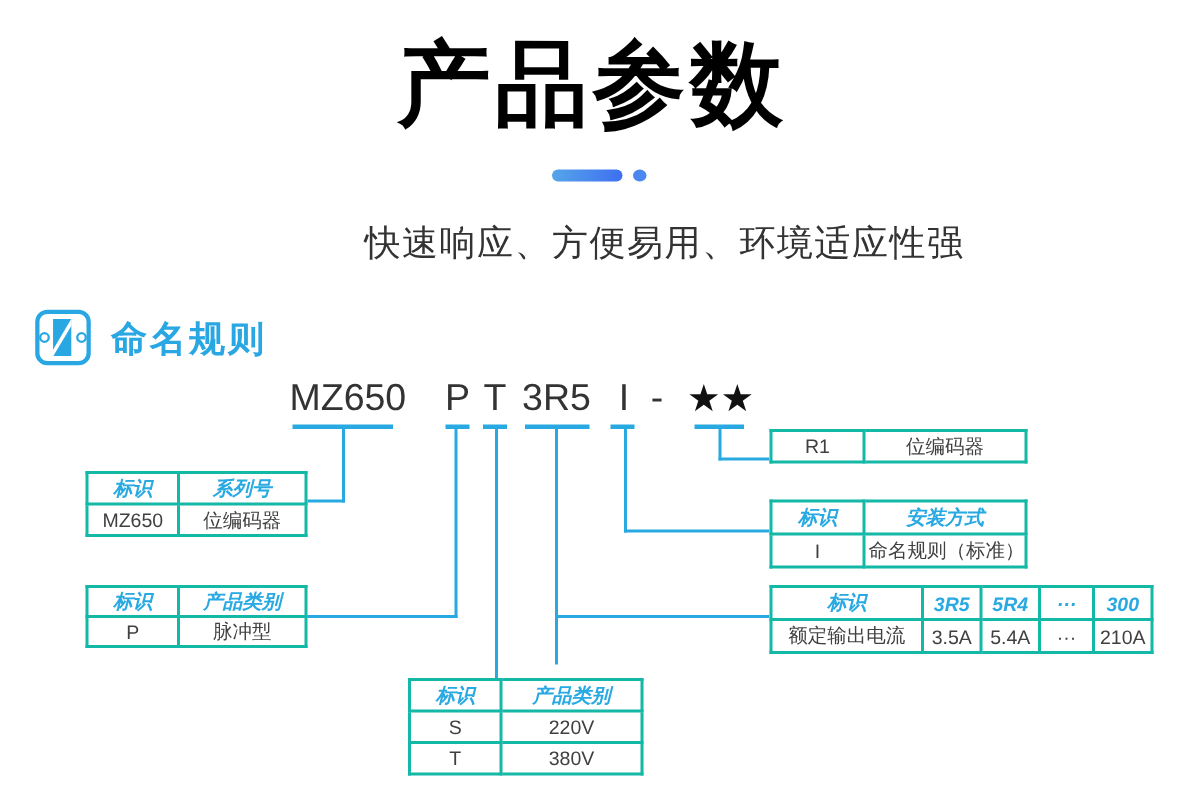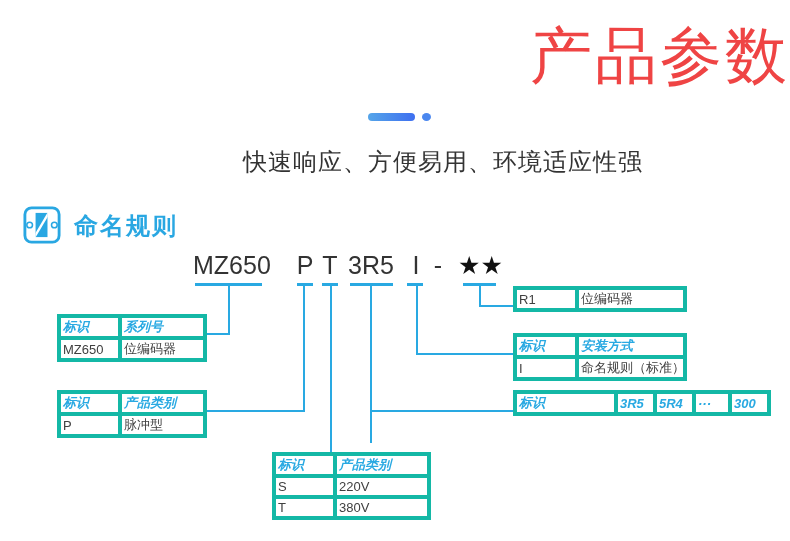--- a/index.html
+++ b/index.html
@@ -3,21 +3,21 @@
 <meta charset="utf-8">
 <style>
   * { margin:0; padding:0; box-sizing:border-box; }
   body { background:#ffffff; }
   .canvas {
     position:relative; width:790px; height:541px; background:#ffffff;
     font-family:"Liberation Sans","DejaVu Sans",sans-serif; overflow:hidden;
   }
   .page-title {
     position:absolute; top:14px; left:0; width:100%;
-    text-align:right; font-size:62px; font-weight:400; color:#ef4444; letter-spacing:3px;
+    text-align:center; font-size:62px; font-weight:700; color:#000000; letter-spacing:3px;
   }
   .deco-dash {
     position:absolute; left:368px; top:113px; width:47px; height:8px;
     border-radius:4px; background:linear-gradient(90deg,#55a5e9,#3e6ff0);
   }
   .deco-dot {
     position:absolute; left:422px; top:113px; width:9px; height:8px;
     border-radius:50%; background:#4a87ef;
   }
   .page-subtitle {
@@ -35,21 +35,21 @@
   }
   .model-part.stars { font-weight:bold; color:#111111; }
   .ul { position:absolute; top:283px; height:3px; background:#29a9e2; }
   .vline { position:absolute; width:2px; background:#29a9e2; }
   .hline { position:absolute; height:2px; background:#29a9e2; }
   table.tbl {
     position:absolute; border-collapse:collapse; table-layout:fixed;
     background:#ffffff; font-size:13px; color:#404040;
   }
   table.tbl td {
-    border:4px solid #14b8a6; vertical-align:middle;
+    border:2px solid #14b8a6; text-align:center; vertical-align:middle;
     padding:0 2px; height:21px; overflow:hidden; white-space:nowrap;
   }
   table.tbl tr.hdr td { color:#29a9e2; font-weight:bold;font-style:italic; }
   table.tbl.r20 td { height:20px; }
   table.tbl.r22 td { height:22px; }
 </style>
 </head>
 <body>
 
 <div class="canvas">
@@ -178,20 +178,27 @@
         <col style="width:39px">
     </colgroup>
     <tbody>
         <tr class="hdr">
       <td>标识</td>
       <td>3R5</td>
       <td>5R4</td>
       <td>···</td>
       <td>300</td>
     </tr>
+    <tr>
+      <td>额定输出电流</td>
+      <td>3.5A</td>
+      <td>5.4A</td>
+      <td>···</td>
+      <td>210A</td>
+    </tr>
   </tbody>
     </table>
 
   <table class="tbl" style="left:272px;top:452px;width:155px;">
     <colgroup>
         <col style="width:61px">
         <col style="width:94px">
       </colgroup>
     <tbody>
         <tr class="hdr">

